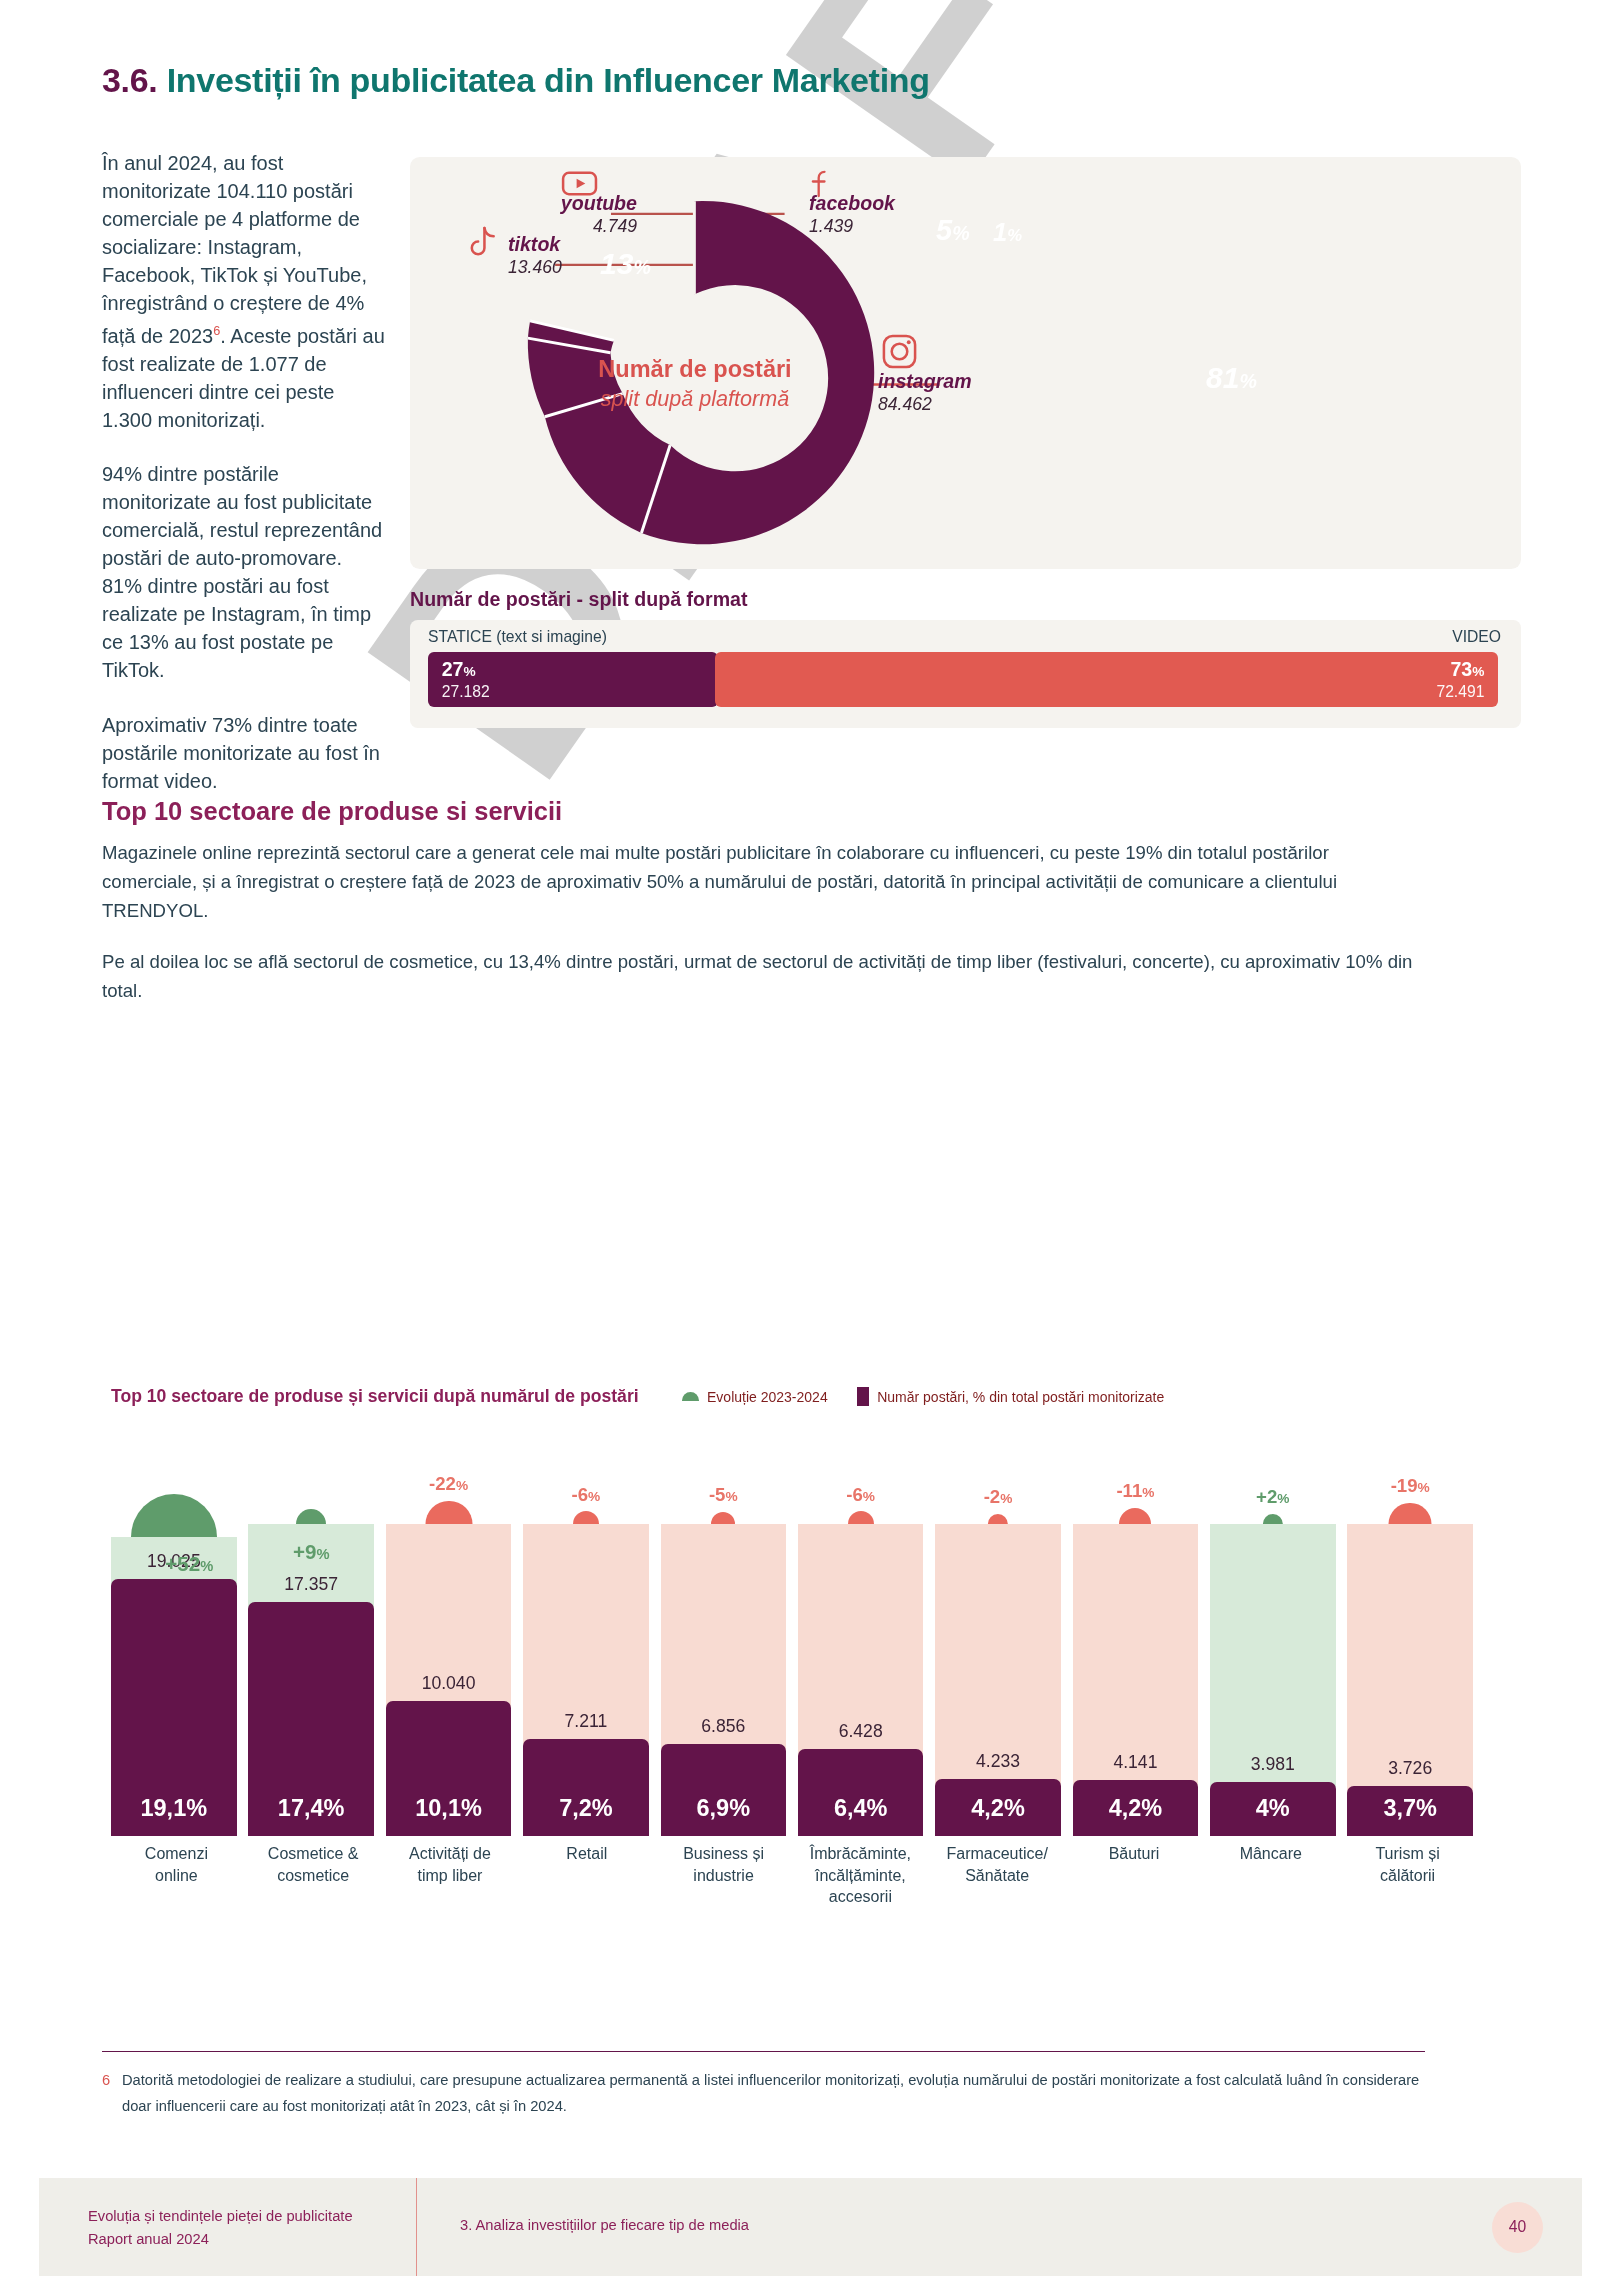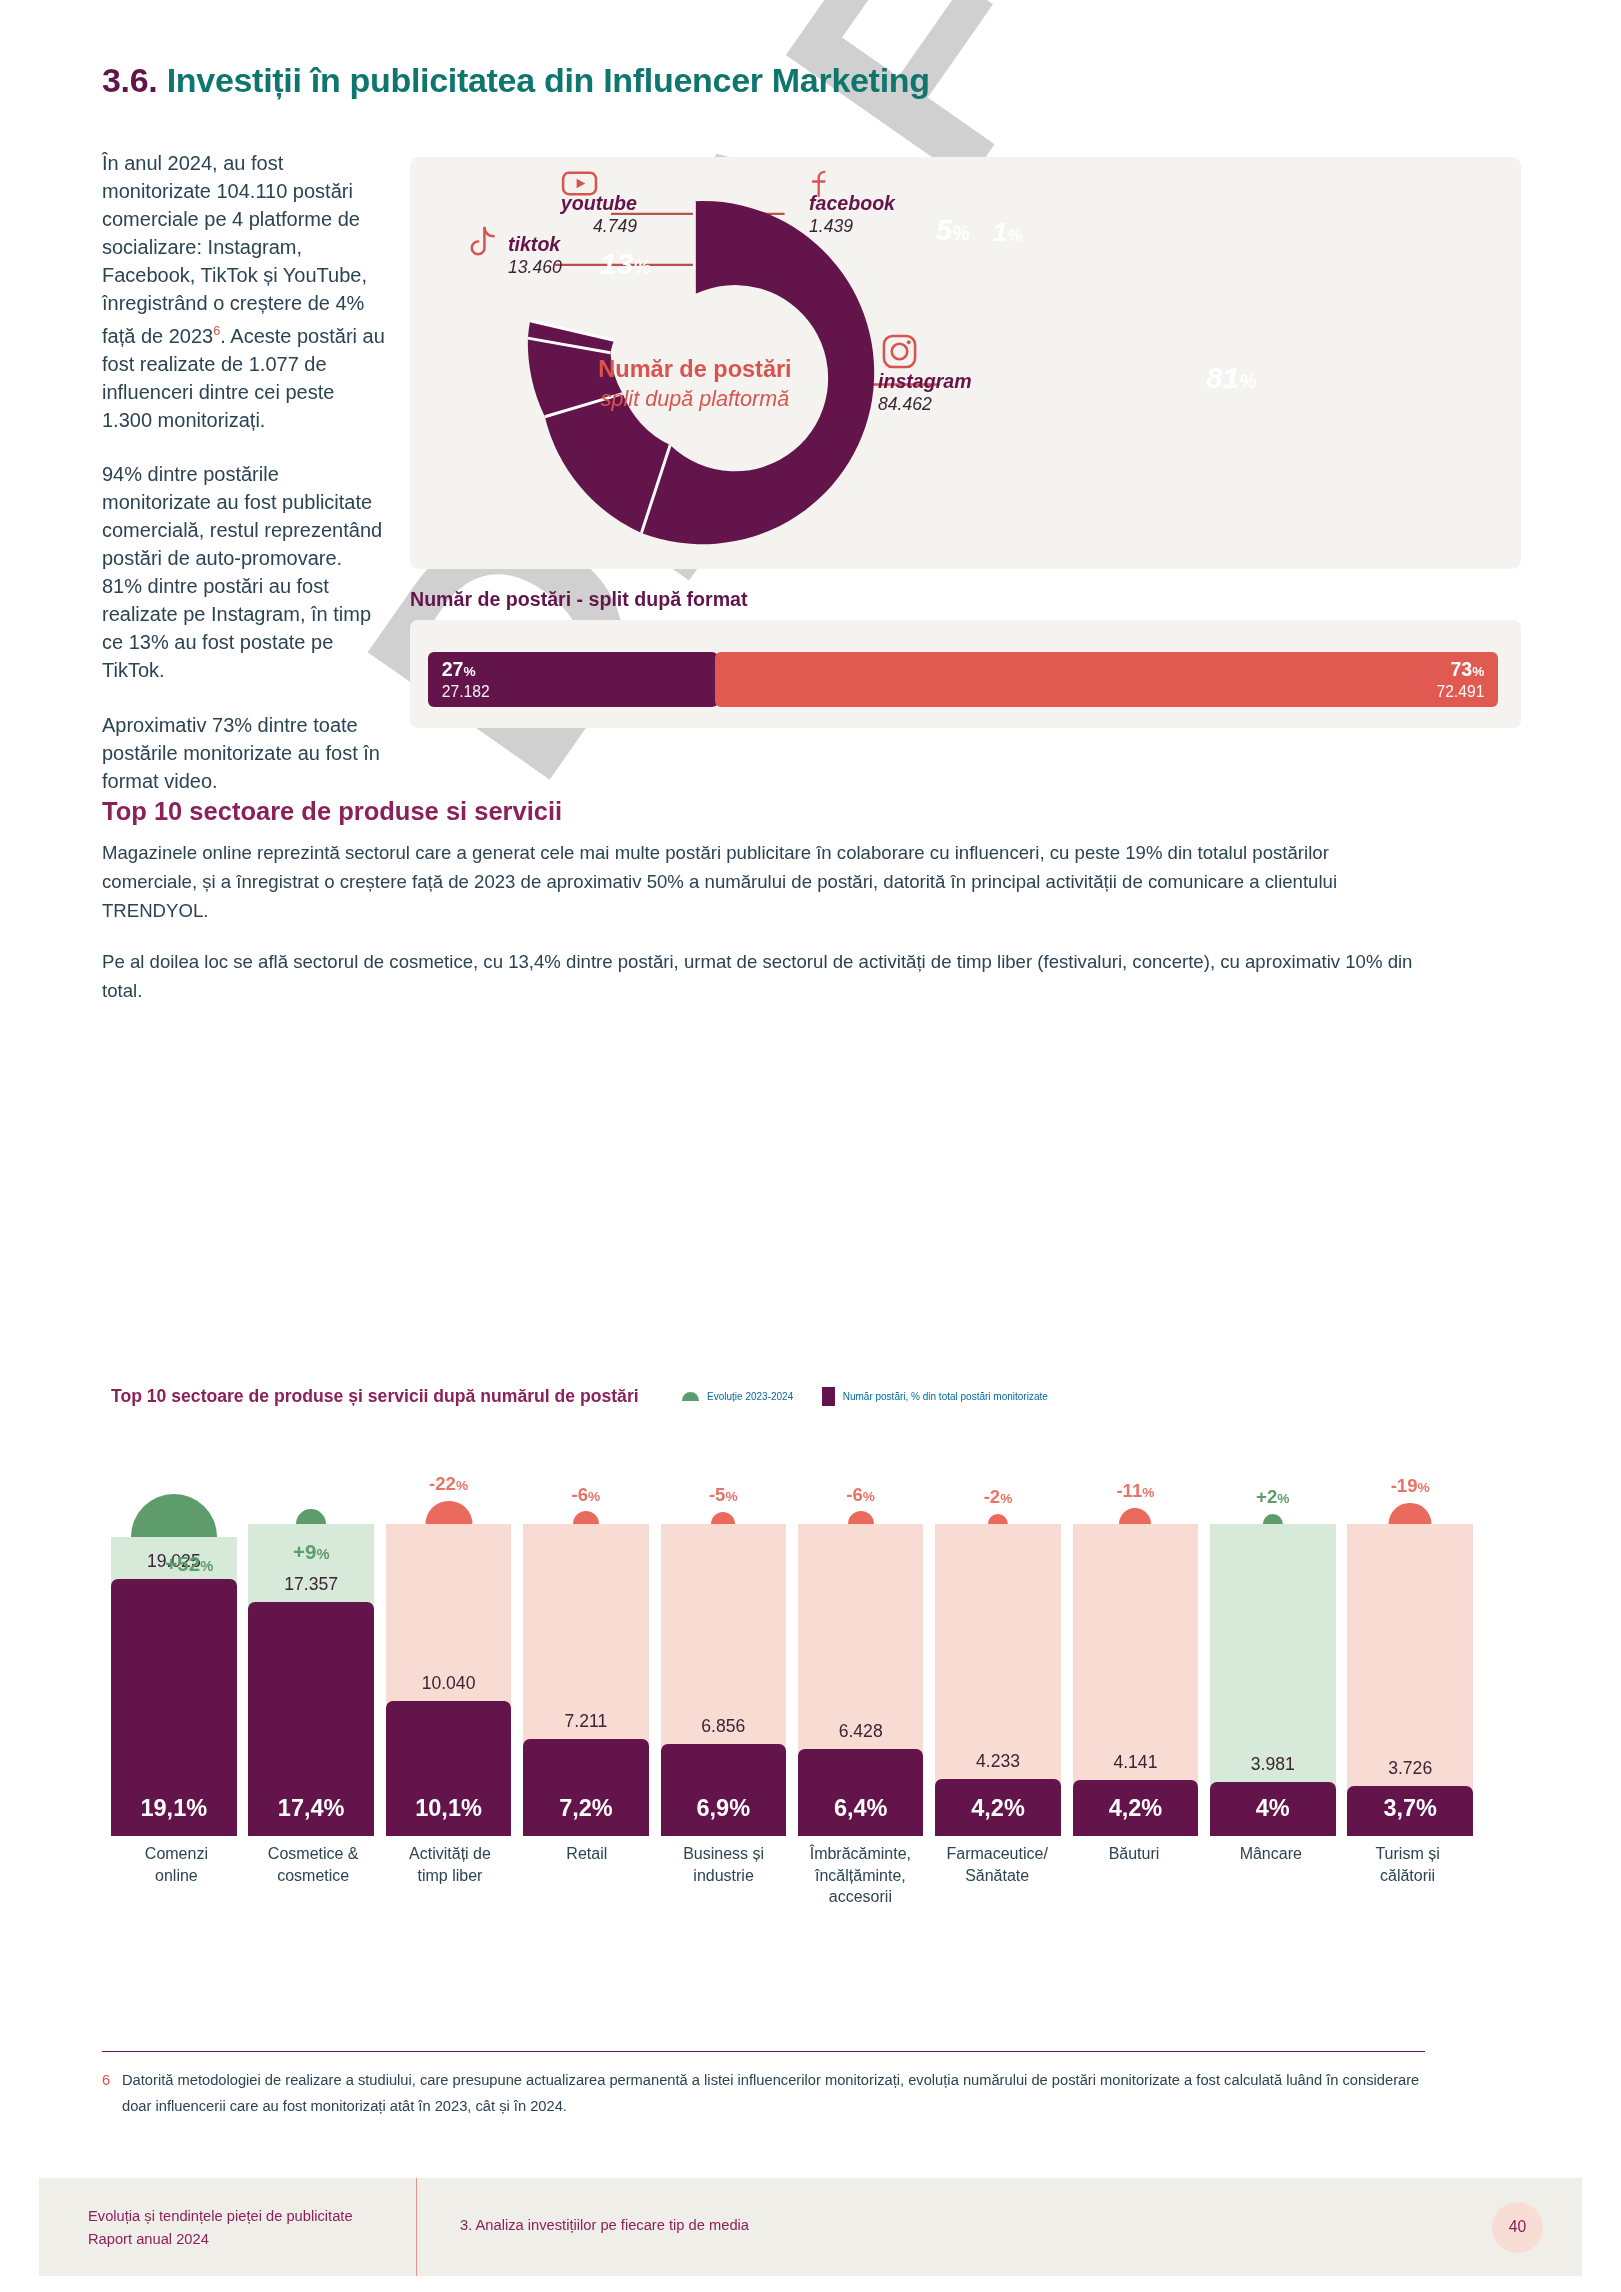--- a/index.html
+++ b/index.html
@@ -143,21 +143,21 @@
     position: absolute; left: 111px; top: 1386px; width: 1372px;
     display: flex; align-items: center; z-index: 10;
   }
   #chart-head .ct {
     font-size: 17.6px; font-weight: bold; color: #8c2059; white-space: nowrap;
   }
   #chart-head .legend {
     display: flex; align-items: center; margin-left: 43px; gap: 29px;
   }
   #chart-head .lg { display: flex; align-items: center; gap: 7.8px; }
-  #chart-head .lg .txt { font-size: 10px; color: #0369a1; white-space: nowrap; }
+  #chart-head .lg .txt { font-size: 14px; color: #7f1d1d; white-space: nowrap; }
   .sw-dome {
     width: 17.6px; height: 8.8px; background: #5f9c6b;
     border-radius: 8.8px 8.8px 0 0;
   }
   .sw-square { width: 12.7px; height: 18.6px; background: #63144a; }
 
   #chart {
     position: absolute; left: 111px; top: 1483px;
     width: 1362px; height: 353px; z-index: 7;
     display: flex; align-items: flex-end; gap: 11.8px;
@@ -353,20 +353,24 @@
     <div class="pnum">84.462</div>
   </div>
 
   <div id="donut-center" style="left:538px; top:355px;">
     <div class="c1">Număr de postări</div>
     <div class="c2">split după plaftormă</div>
   </div>
 
   <div id="format-title">Număr de postări - split după format</div>
   <div id="format-panel"></div>
+  <div id="format-labels">
+    <span>STATICE (text si imagine)</span>
+    <span>VIDEO</span>
+  </div>
   <div id="format-bar">
     <div class="seg static">
       <div class="vals">
         <div class="pct"><span>27</span><em>%</em></div>
         <div class="cnt">27.182</div>
       </div>
     </div>
     <div class="seg video">
       <div class="vals">
         <div class="pct"><span>73</span><em>%</em></div>

